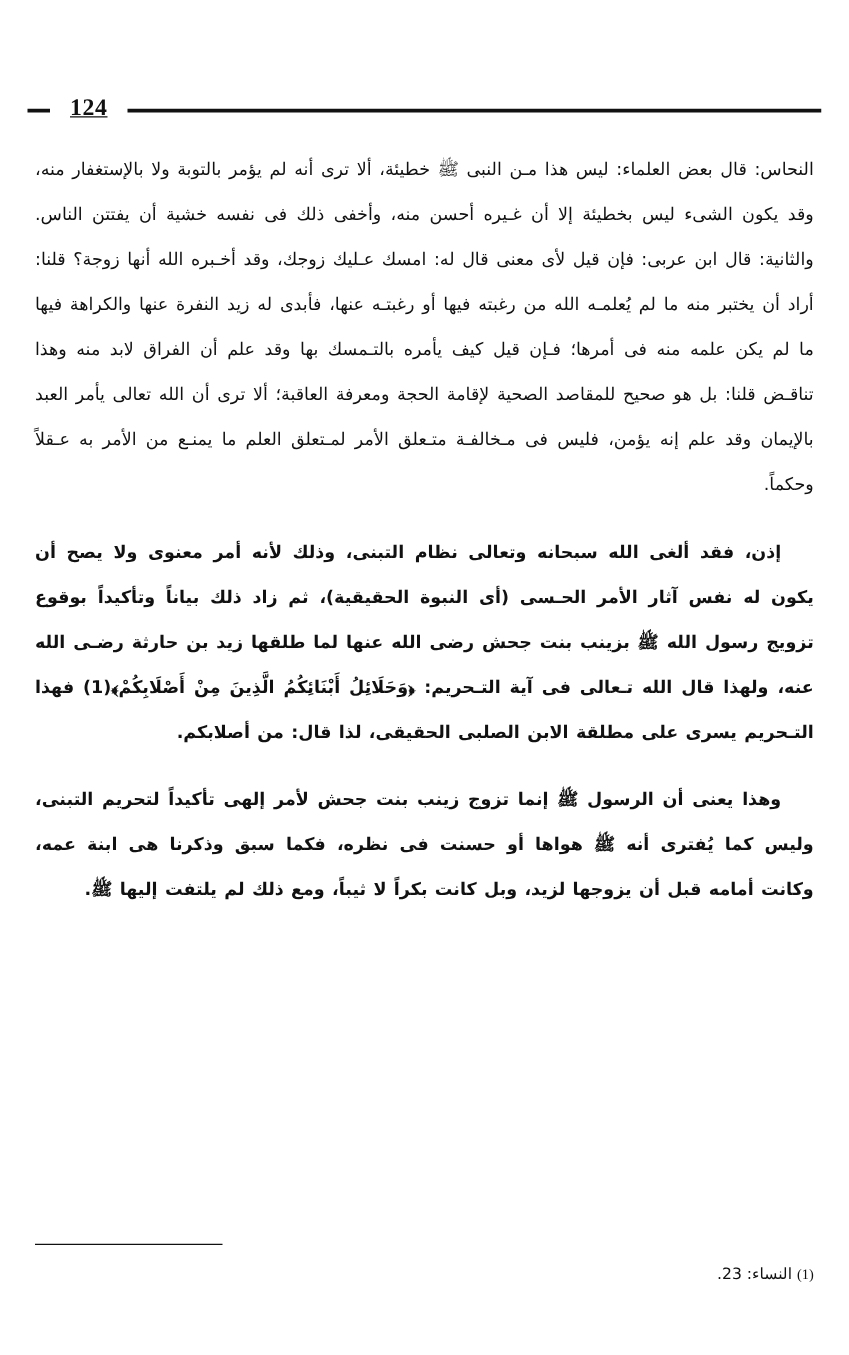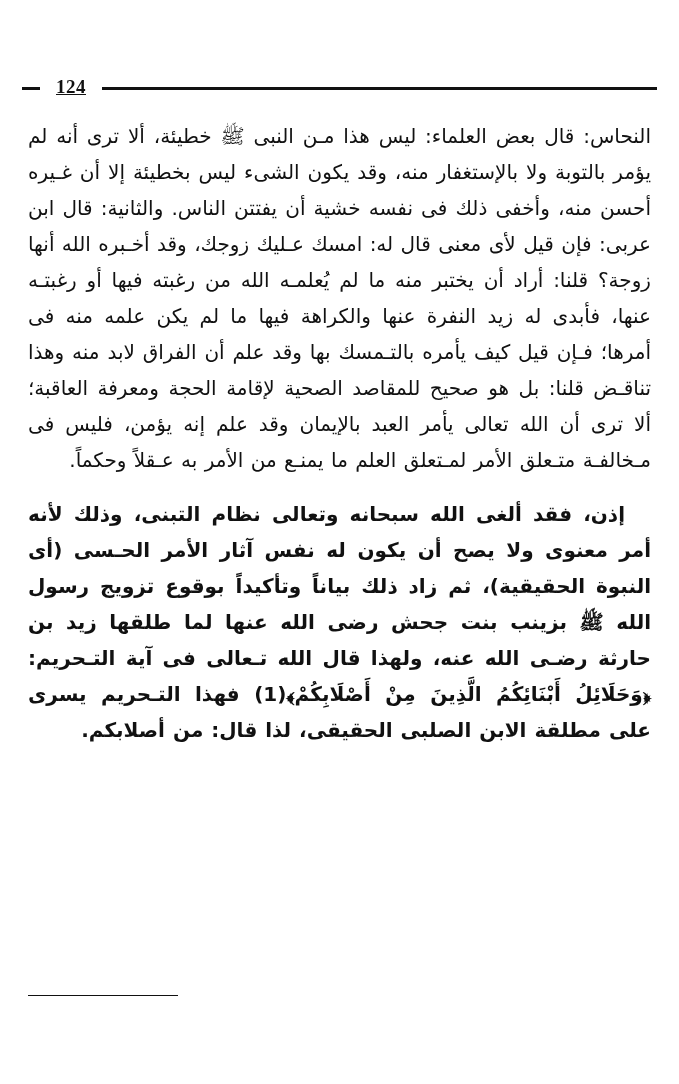--- a/index.html
+++ b/index.html
@@ -64,21 +64,21 @@
     position: absolute;
     top: 118px;
     left: 28px;
     right: 28px;
     direction: rtl;
     text-align: justify;
     font-family: "DejaVu Sans", sans-serif;
   }
   p.para {
     margin: 0 0 18px 0;
-    font-size: 20px;
+    font-size: 14px;
     line-height: 36px;
     text-align: justify;
     text-justify: inter-word;
     letter-spacing: 0px;
     word-spacing: 1px;
   }
   p.para.indent {
     text-indent: 26px;
     font-weight: bold;
   }
@@ -115,18 +115,23 @@
 
   <div class="header">
     <span class="dash-left"></span>
     <span class="page-number">124</span>
     <span class="rule"></span>
   </div>
 
   <div class="content">
     <p class="para">النحاس: قال بعض العلماء: ليس هذا مـن النبى ﷺ خطيئة، ألا ترى أنه لم يؤمر بالتوبة ولا بالإستغفار منه، وقد يكون الشىء ليس بخطيئة إلا أن غـيره أحسن منه، وأخفى ذلك فى نفسه خشية أن يفتتن الناس. والثانية: قال ابن عربى: فإن قيل لأى معنى قال له: امسك عـليك زوجك، وقد أخـبره الله أنها زوجة؟ قلنا: أراد أن يختبر منه ما لم يُعلمـه الله من رغبته فيها أو رغبتـه عنها، فأبدى له زيد النفرة عنها والكراهة فيها ما لم يكن علمه منه فى أمرها؛ فـإن قيل كيف يأمره بالتـمسك بها وقد علم أن الفراق لابد منه وهذا تناقـض قلنا: بل هو صحيح للمقاصد الصحية لإقامة الحجة ومعرفة العاقبة؛ ألا ترى أن الله تعالى يأمر العبد بالإيمان وقد علم إنه يؤمن، فليس فى مـخالفـة متـعلق الأمر لمـتعلق العلم ما يمنـع من الأمر به عـقلاً وحكماً.</p>
     <p class="para indent">إذن، فقد ألغى الله سبحانه وتعالى نظام التبنى، وذلك لأنه أمر معنوى ولا يصح أن يكون له نفس آثار الأمر الحـسى (أى النبوة الحقيقية)، ثم زاد ذلك بياناً وتأكيداً بوقوع تزويج رسول الله ﷺ بزينب بنت جحش رضى الله عنها لما طلقها زيد بن حارثة رضـى الله عنه، ولهذا قال الله تـعالى فى آية التـحريم: ﴿وَحَلَائِلُ أَبْنَائِكُمُ الَّذِينَ مِنْ أَصْلَابِكُمْ﴾(1) فهذا التـحريم يسرى على مطلقة الابن الصلبى الحقيقى، لذا قال: من أصلابكم.</p>
+    <p class="para indent">وهذا يعنى أن الرسول ﷺ إنما تزوج زينب بنت جحش لأمر إلهى تأكيداً لتحريم التبنى، وليس كما يُفترى أنه ﷺ هواها أو حسنت فى نظره، فكما سبق وذكرنا هى ابنة عمه، وكانت أمامه قبل أن يزوجها لزيد، وبل كانت بكراً لا ثيباً، ومع ذلك لم يلتفت إليها ﷺ.</p>
   </div>
 
   <div class="footnote-sep"></div>
 
+  <div class="footnote">
+    <span class="num">(1)</span>
+    <span>النساء: 23.</span>
+  </div>
 
 </div>
 
 </body></html>

